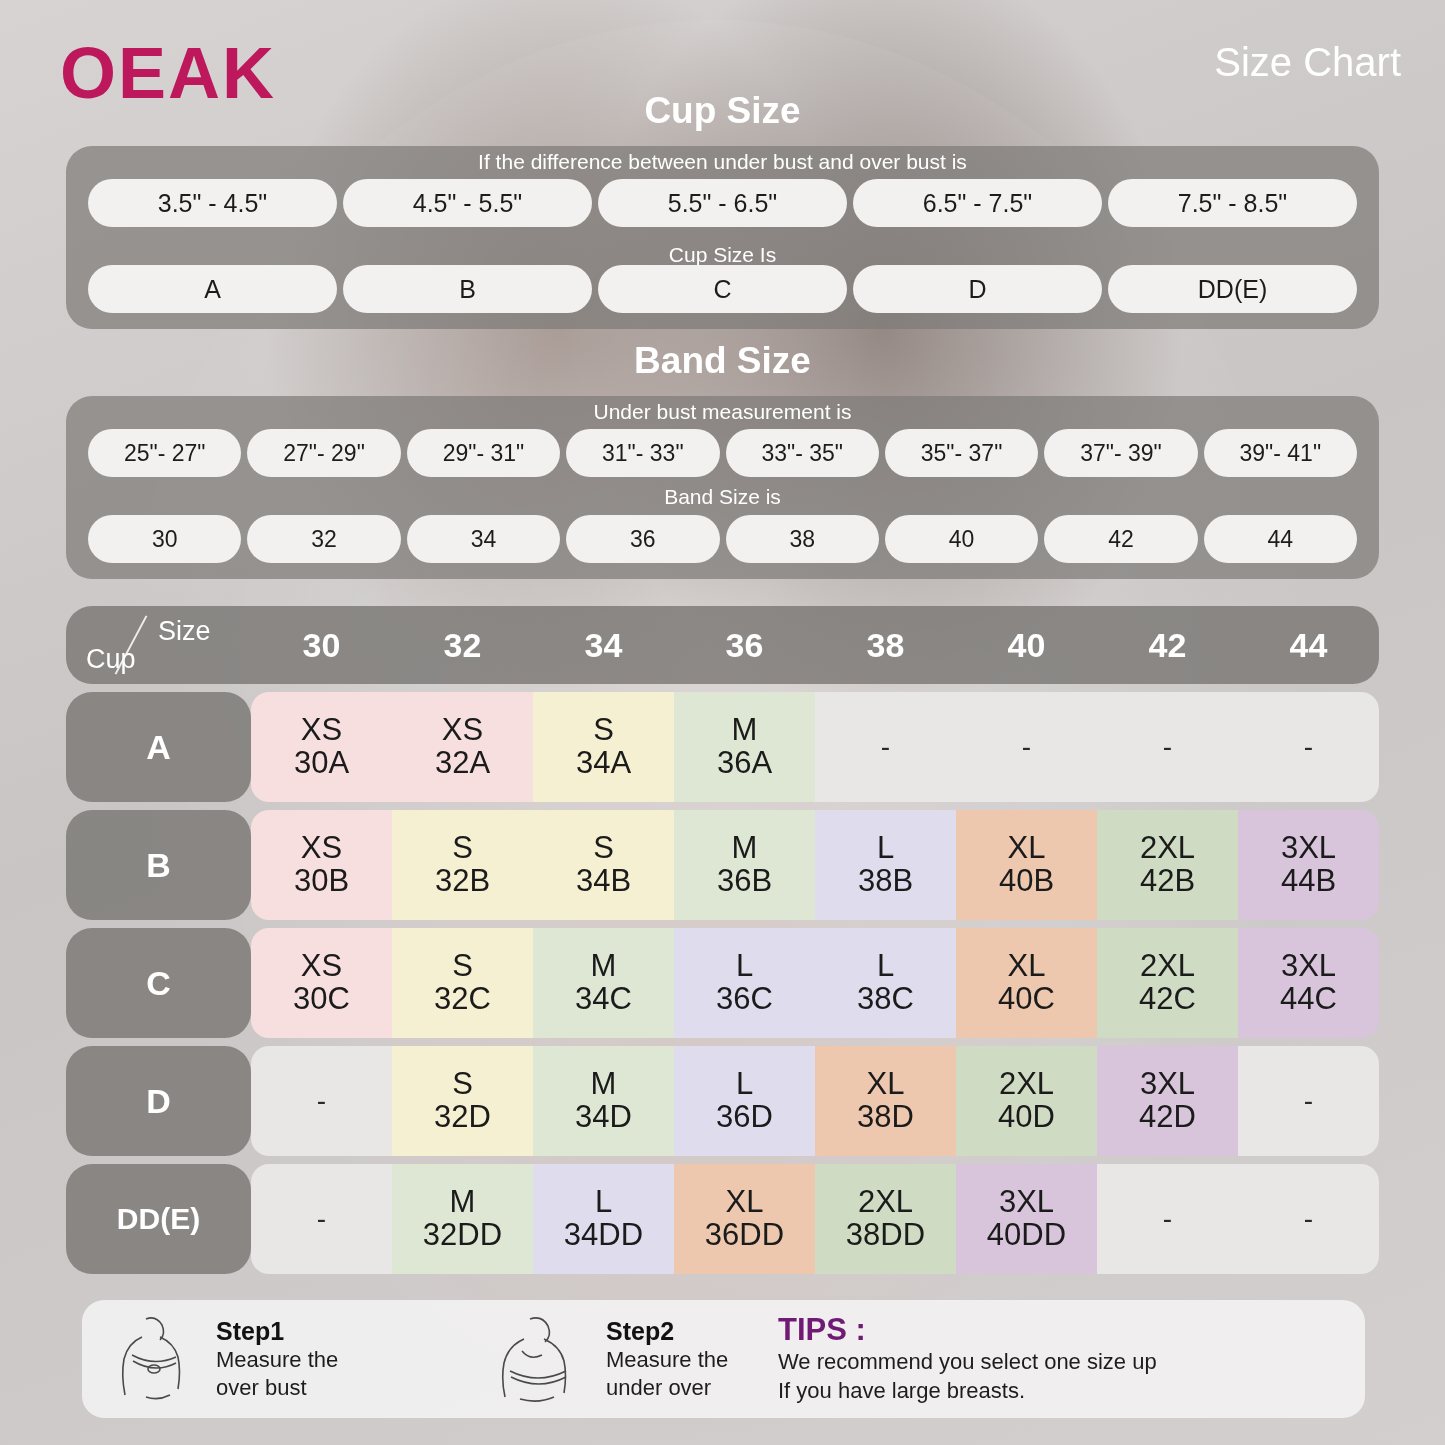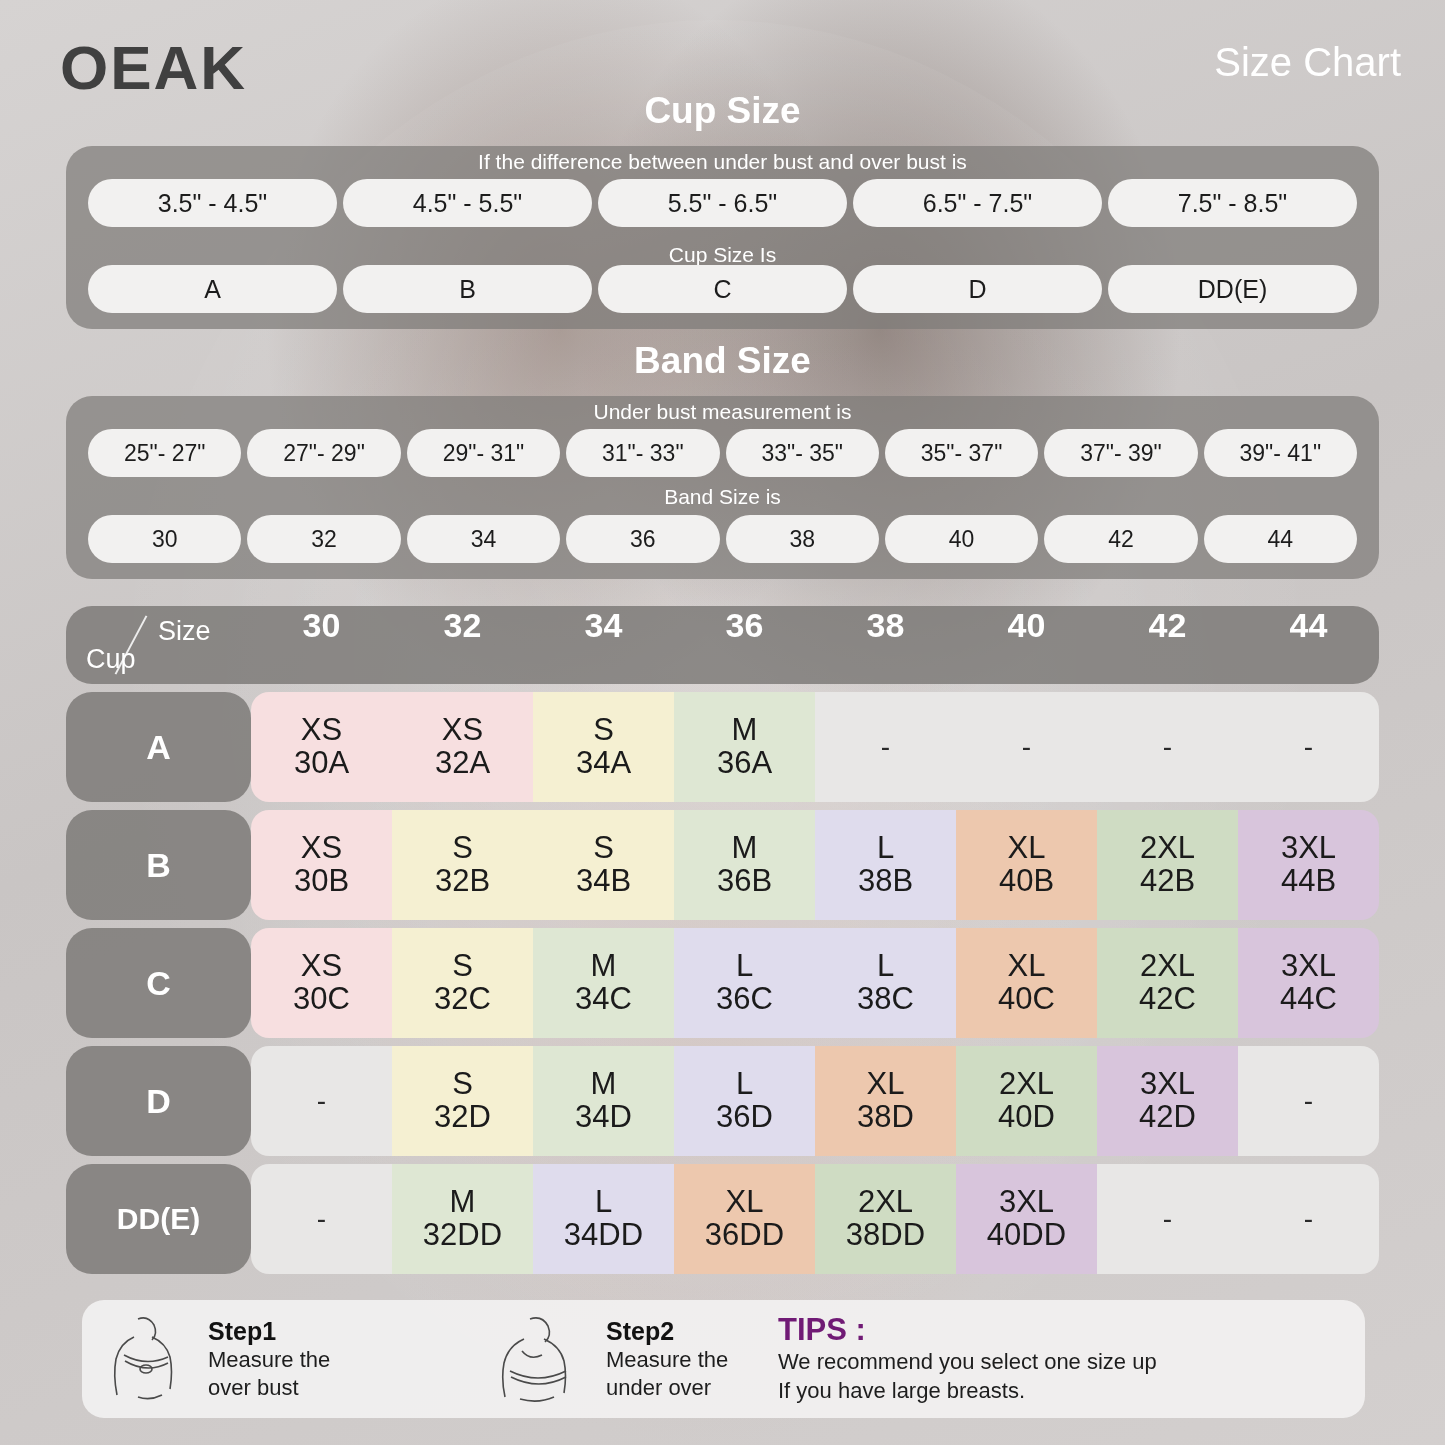--- a/index.html
+++ b/index.html
@@ -24,21 +24,21 @@
   .bg:before{
     content:"";
     position:absolute; left:120px; top:20px; width:1190px; height:1410px;
     border-radius:50%;
     background: radial-gradient(ellipse at 50% 45%, rgba(255,255,255,0.20), rgba(255,255,255,0.04) 60%, rgba(255,255,255,0) 72%);
   }
   .wrap { position:relative; width:1445px; height:1445px; }
 
   .logo {
     position:absolute; left:60px; top:32px;
-    color:#404040; font-size:62px; letter-spacing:2px;
+    color:#be185d; font-size:72px; letter-spacing:2px;
     font-family:"Liberation Sans", sans-serif; font-weight:700;
   }
   .sizechart-title {
     position:absolute; right:44px; top:40px;
     color:#fff; font-size:40px; font-family:"Liberation Sans", sans-serif;
   }
 
   .panel {
     position:absolute;
     background: rgba(126,124,121,0.72);
@@ -64,21 +64,21 @@
     font-size:25px; color:#1c1c1c;
     font-family:"Liberation Sans", sans-serif;
   }
   .cell.small { font-size:23px; }
 
   
   .matrix-head {
     position:absolute; left:66px; top:606px; width:1313px; height:78px;
     background: rgba(120,118,115,0.80);
     border-radius: 26px;
-    display:flex; 
+    display:flex; align-items:center;
   }
   .mh-corner {
     width:185px; height:100%; position:relative;
     color:#fff; font-family:"Liberation Sans", sans-serif;
   }
   .mh-corner .sz { position:absolute; left:92px; top:10px; font-size:27px; }
   .mh-corner .cp { position:absolute; left:20px; top:38px; font-size:27px; }
   .mh-corner .slash {
     position:absolute; left:64px; top:6px; width:2px; height:66px;
     background:rgba(255,255,255,0.85); transform: rotate(28deg);
@@ -112,21 +112,21 @@
   .mc.empty { color:#2a2a2a; font-size:28px; }
 
   
   .steps {
     position:absolute; left:82px; top:1300px; width:1283px; height:118px;
     background: rgba(244,243,242,0.88);
     border-radius: 22px;
     display:flex; align-items:center;
   }
   .step {
-    display:flex; align-items:center; gap:14px; padding-left:12px;
+    display:flex; align-items:center; gap:14px; padding-left:20px;
   }
   .step .txt .t { font-size:25px; font-weight:700; color:#121212; font-family:"Liberation Sans", sans-serif; }
   .step .txt .d { font-size:22px; color:#1d1d1d; line-height:1.25; font-family:"Liberation Sans", sans-serif; }
   .tips { padding-left:26px; }
   .tips .t { font-size:31px; font-weight:700; color:#701a75; font-family:"Liberation Sans", sans-serif; }
   .tips .d { font-size:22px; color:#1d1d1d; line-height:1.3; font-family:"Liberation Sans", sans-serif; }
   svg { display:block; }
 </style>
 </head>
 <body>

